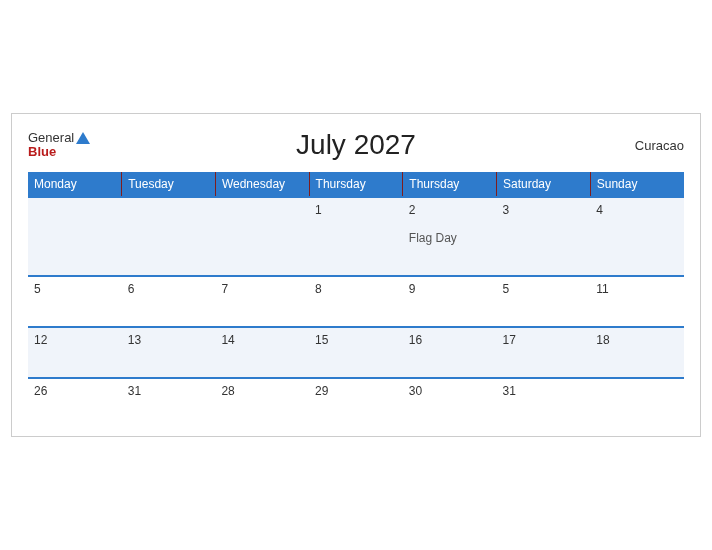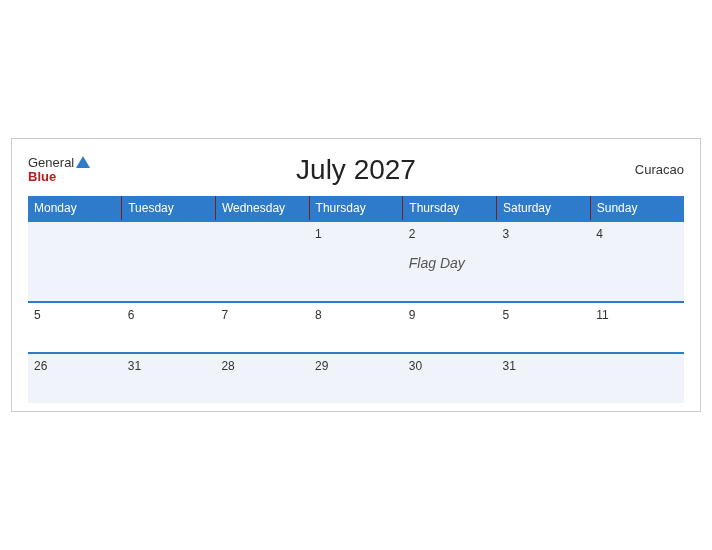--- a/index.html
+++ b/index.html
@@ -97,25 +97,24 @@
     }
     .calendar-grid tbody tr:nth-child(even) td {
       background: #fff;
     }
     .day-number {
       font-size: 12px;
       color: #333;
       display: block;
     }
     .day-event {
-      font-size: 14px;
+      font-size: 12px;
       color: #555;
       margin-top: 14px;
       display: block;
-      font-style: italic;
     }
     td.empty {
       background: #f8f8f8;
     }
   </style>
 </head>
 <body>
 
 <div class="calendar-container">
   <div class="calendar-header">
@@ -181,20 +180,43 @@
           </td>
           <td>
             <span class="day-number">5</span>
           </td>
           <td>
             <span class="day-number">11</span>
           </td>
         </tr>
         <tr>
           <td>
+            <span class="day-number">12</span>
+          </td>
+          <td>
+            <span class="day-number">13</span>
+          </td>
+          <td>
+            <span class="day-number">14</span>
+          </td>
+          <td>
+            <span class="day-number">15</span>
+          </td>
+          <td>
+            <span class="day-number">16</span>
+          </td>
+          <td>
+            <span class="day-number">17</span>
+          </td>
+          <td>
+            <span class="day-number">18</span>
+          </td>
+        </tr>
+        <tr>
+          <td>
             <span class="day-number">26</span>
           </td>
           <td>
             <span class="day-number">31</span>
           </td>
           <td>
             <span class="day-number">28</span>
           </td>
           <td>
             <span class="day-number">29</span>

